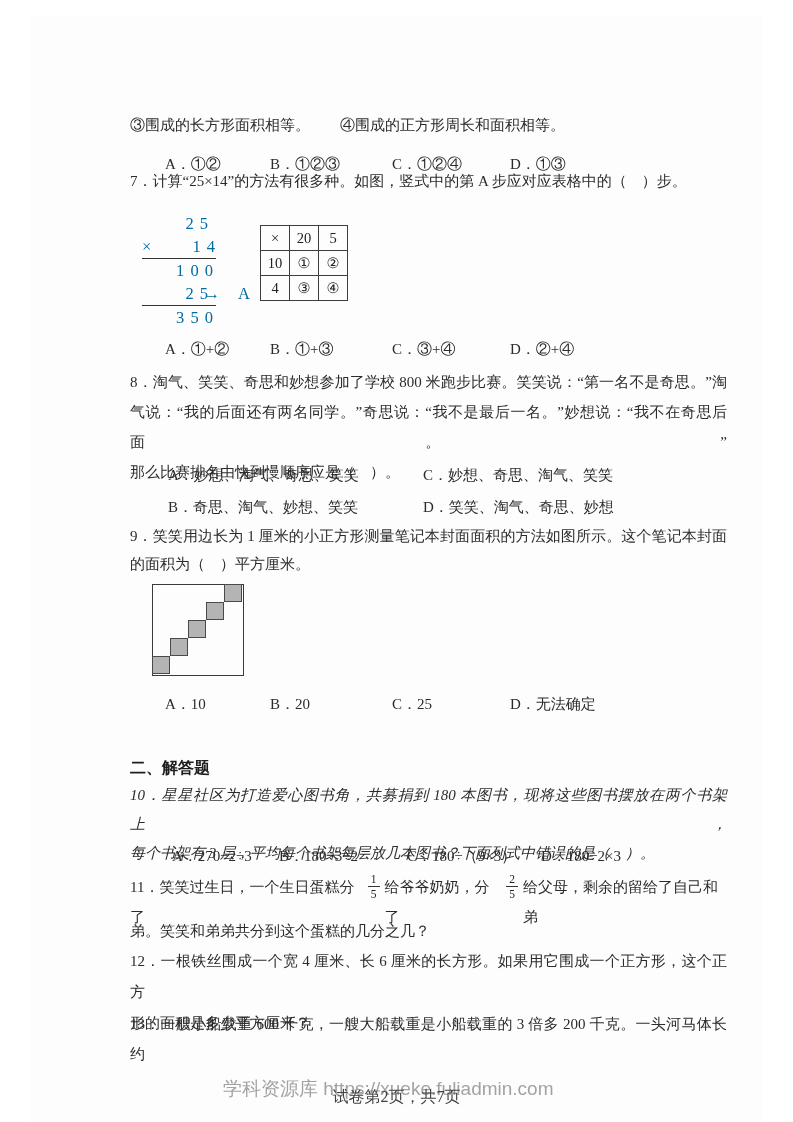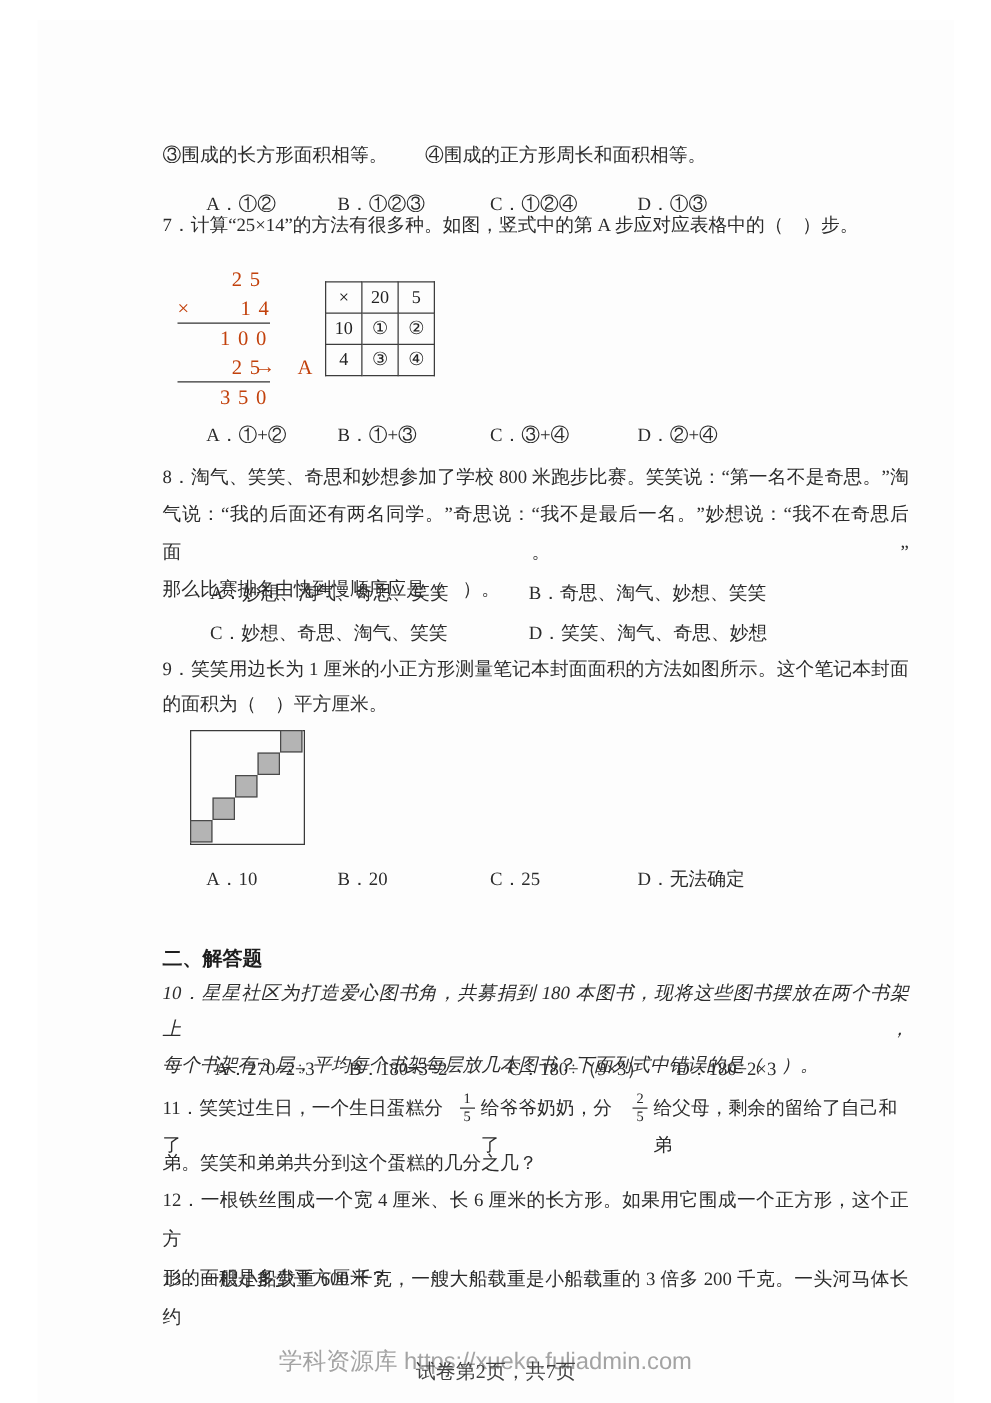--- a/index.html
+++ b/index.html
@@ -16,21 +16,21 @@
   .fill{text-align:justify;text-align-last:justify;}
   .lh29{line-height:29px;font-style:italic;}
   .lh28{line-height:28px;}
   .lh31{line-height:31px;}
   .optrow{display:grid;grid-template-columns:105px 122px 118px 1fr;padding-left:35px;box-sizing:border-box;}
   .optrow-q10{display:grid;grid-template-columns:107px 128px 134px 1fr;padding-left:42px;box-sizing:border-box;}
   .optrow2{display:grid;grid-template-columns:255px 1fr;padding-left:38px;box-sizing:border-box;line-height:32px;}
   .section-title{font-weight:700;font-size:16px;color:#1e1e1e;}
 
   
-  .vmath{position:absolute;left:112px;top:196px;width:74px;font-size:16.5px;color:#c2410c;}
+  .vmath{position:absolute;left:112px;top:196px;width:74px;font-size:16.5px;color:#0369a1;}
   .vmath .vrow{height:23px;line-height:23px;white-space:nowrap;}
   .vmath .r1{text-align:right;padding-right:7px;letter-spacing:1px;}
   .vmath .r2{display:flex;justify-content:space-between;border-bottom:1.5px solid #333;letter-spacing:1px;}
   .vmath .r3{text-align:right;padding-right:2px;letter-spacing:1px;}
   .vmath .r4{text-align:right;padding-right:7px;border-bottom:1.5px solid #333;position:relative;letter-spacing:1px;}
   .vmath .r4 .arrow{position:absolute;left:62px;top:0;letter-spacing:0;font-size:16px;}
   .vmath .r4 .alabel{position:absolute;left:96px;top:0;letter-spacing:0;}
   .vmath .r5{text-align:right;padding-right:2px;letter-spacing:1px;}
 
   
@@ -111,22 +111,22 @@
     <span>D．②+④</span>
   </div>
 
   <div class="abs" style="top:351px">
     <div class="fill">8．淘气、笑笑、奇思和妙想参加了学校 800 米跑步比赛。笑笑说：“第一名不是奇思。”淘</div>
     <div class="fill">气说：“我的后面还有两名同学。”奇思说：“我不是最后一名。”妙想说：“我不在奇思后面。”</div>
     <div>那么比赛排名由快到慢顺序应是（　）。</div>
   </div>
   <div class="abs optrow2" style="top:443px">
     <span>A．妙想、淘气、奇思、笑笑</span>
+    <span>C．妙想、奇思、淘气、笑笑</span>
     <span>B．奇思、淘气、妙想、笑笑</span>
-    <span>C．妙想、奇思、淘气、笑笑</span>
     <span>D．笑笑、淘气、奇思、妙想</span>
   </div>
 
   <div class="abs lh28" style="top:506px">
     <div class="fill">9．笑笑用边长为 1 厘米的小正方形测量笔记本封面面积的方法如图所示。这个笔记本封面</div>
     <div>的面积为（　）平方厘米。</div>
   </div>
 
   <div class="bigsq">
     <div class="unit" style="left:-1px;top:71px"></div>

